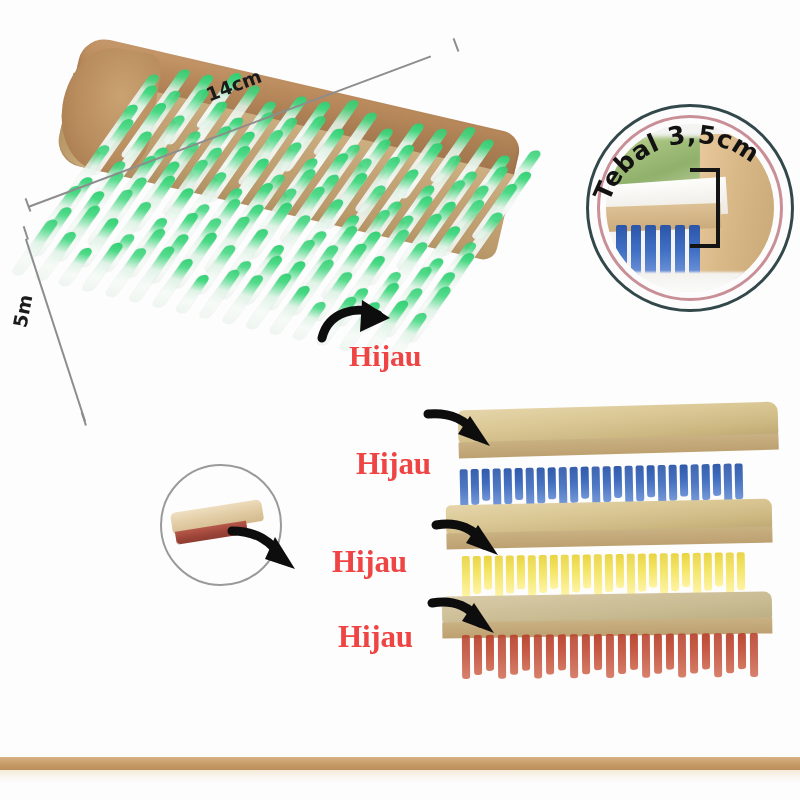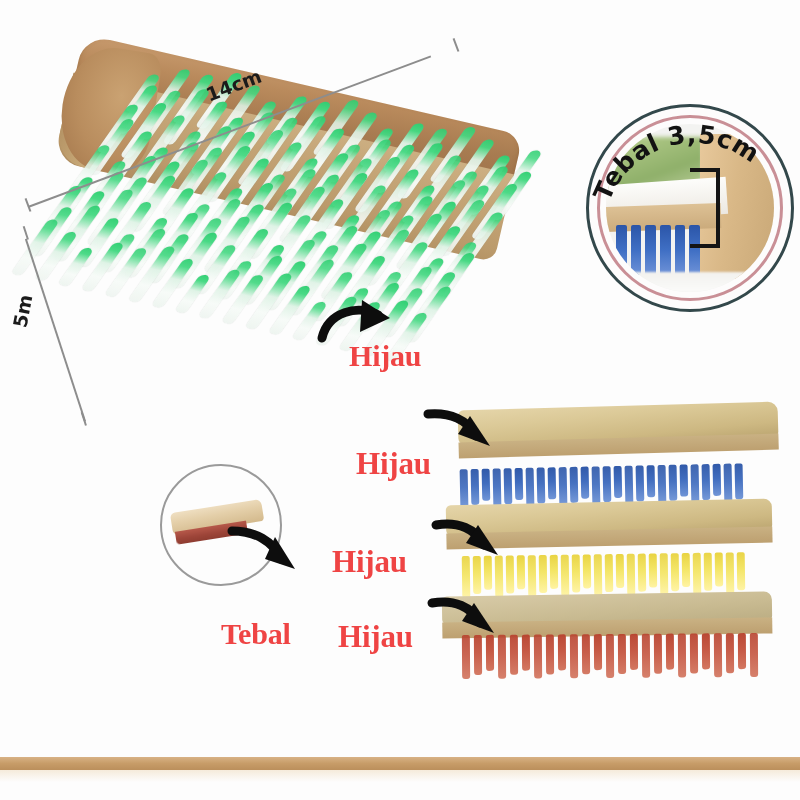--- a/index.html
+++ b/index.html
@@ -462,21 +462,20 @@
       <div class="ik-wood"></div>
       <div class="ik-red"></div>
     </div>
   </div>
   <div class="arrow" style="left:229px;top:525px;width:74px;height:52px;">
     <svg width="74" height="52" viewBox="0 0 74 52">
       <path d="M3 6 C 26 6, 44 16, 52 34" stroke="#0d0d0d" stroke-width="9" fill="none" stroke-linecap="round"></path>
       <path d="M36 34 L 66 44 L 46 12 Z" fill="#0d0d0d"></path>
     </svg>
   </div>
-  <div class="lbl" style="left:221px;top:618px;font-size:30px;">Tebal</div>
 
   <div id="stack">
 
     <div class="board" style="left:18px;top:8px;width:320px;height:34px;border-radius:6px 10px 4px 6px;
                 transform:rotate(-1.6deg);">
       <div class="edge"></div>
     </div>
     <div class="bristle-row br-blue" id="row-blue" style="left:20px;top:68px;width:312px;height:42px;gap:3px;transform:rotate(-1.2deg);">
         <i style="width: 8px; height: 40px; opacity: 0.9;"></i>
         <i style="width: 8px; height: 36px; opacity: 0.94;"></i>

